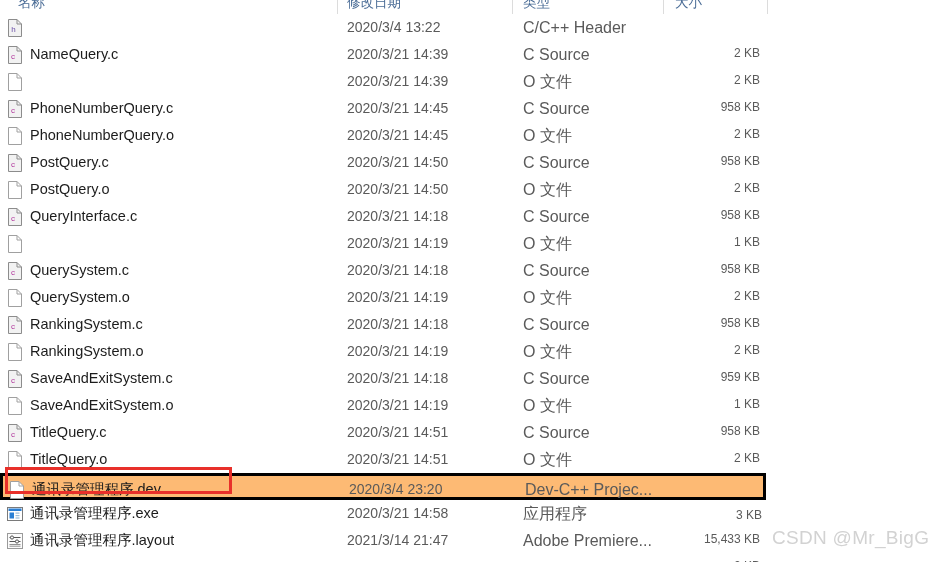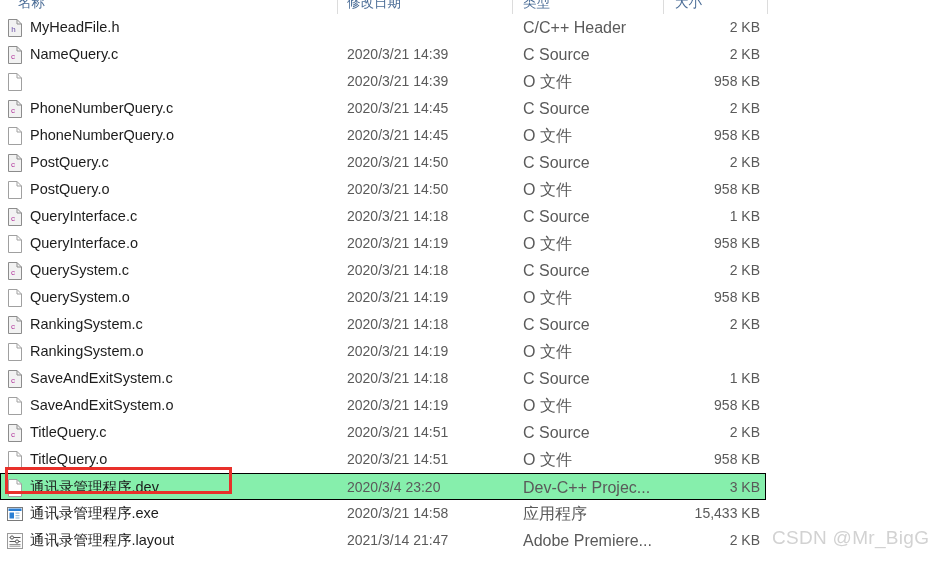--- a/index.html
+++ b/index.html
@@ -68,22 +68,22 @@
     top: 14px;
     width: 948px;
   }
   .row {
     position: relative;
     height: 27px;
     width: 766px;
     box-sizing: border-box;
   }
   .row.selected {
-    background: #86efac;
-    border: 1px solid #000000;
+    background: #fdba74;
+    border: 3px solid #000000;
   }
 
   .cell {
     position: absolute;
     top: 0;
     height: 27px;
     line-height: 27px;
     font-size: 14.5px;
     white-space: nowrap;
     overflow: hidden;
@@ -104,21 +104,22 @@
     left: 523px;
     color: #5a5a5a;
     font-size: 16px;
   }
   .row.selected .c-type { left: 522px; }
   .c-size {
     left: 600px;
     width: 160px;
     text-align: right;
     color: #5a5a5a;
-    font-size: 14px;
+    font-size: 12px;
+    margin-top: 26px;
   }
   .row.selected .c-size { left: 599px; }
 
   
   .icon {
     position: absolute;
     left: 6px;
     top: 5px;
     width: 18px;
     height: 18px;
@@ -167,21 +168,21 @@
 
   <div class="rows" id="rows">
       <div class="row">
         <span class="icon">
           <svg width="18" height="18" viewBox="0 0 18 18">
             <path d="M2.5 0.5 H11 L15.5 5 V17.5 H2.5 Z" fill="#f2f2f2" stroke="#8c8c8c" stroke-width="1"></path>
             <path d="M11 0.5 V5 H15.5" fill="none" stroke="#8c8c8c" stroke-width="1"></path>
             <text x="7.5" y="13" font-family="Liberation Sans, sans-serif" font-size="8" fill="#6b4fa8" text-anchor="middle">h</text>
           </svg>
         </span>
-        <div class="cell c-name">MyHeadFile.h</div>
+        <div class="cell c-date">2020/3/4 13:22</div>
         <div class="cell c-type">C/C++ Header</div>
         <div class="cell c-size">2 KB</div>
       </div>
       <div class="row">
         <span class="icon">
           <svg width="18" height="18" viewBox="0 0 18 18">
             <path d="M2.5 0.5 H11 L15.5 5 V17.5 H2.5 Z" fill="#f2f2f2" stroke="#8c8c8c" stroke-width="1"></path>
             <path d="M11 0.5 V5 H15.5" fill="none" stroke="#8c8c8c" stroke-width="1"></path>
             <text x="7" y="13" font-family="Liberation Sans, sans-serif" font-size="8" fill="#b0339b" text-anchor="middle">c</text>
           </svg>
@@ -265,21 +266,20 @@
         <div class="cell c-type">C Source</div>
         <div class="cell c-size">1 KB</div>
       </div>
       <div class="row">
         <span class="icon">
           <svg width="18" height="18" viewBox="0 0 18 18">
             <path d="M2.5 0.5 H11 L15.5 5 V17.5 H2.5 Z" fill="#ffffff" stroke="#a0a0a0" stroke-width="1"></path>
             <path d="M11 0.5 V5 H15.5" fill="none" stroke="#a0a0a0" stroke-width="1"></path>
           </svg>
         </span>
-        <div class="cell c-name">QueryInterface.o</div>
         <div class="cell c-date">2020/3/21 14:19</div>
         <div class="cell c-type">O 文件</div>
         <div class="cell c-size">958 KB</div>
       </div>
       <div class="row">
         <span class="icon">
           <svg width="18" height="18" viewBox="0 0 18 18">
             <path d="M2.5 0.5 H11 L15.5 5 V17.5 H2.5 Z" fill="#f2f2f2" stroke="#8c8c8c" stroke-width="1"></path>
             <path d="M11 0.5 V5 H15.5" fill="none" stroke="#8c8c8c" stroke-width="1"></path>
             <text x="7" y="13" font-family="Liberation Sans, sans-serif" font-size="8" fill="#b0339b" text-anchor="middle">c</text>
@@ -318,20 +318,21 @@
       <div class="row">
         <span class="icon">
           <svg width="18" height="18" viewBox="0 0 18 18">
             <path d="M2.5 0.5 H11 L15.5 5 V17.5 H2.5 Z" fill="#ffffff" stroke="#a0a0a0" stroke-width="1"></path>
             <path d="M11 0.5 V5 H15.5" fill="none" stroke="#a0a0a0" stroke-width="1"></path>
           </svg>
         </span>
         <div class="cell c-name">RankingSystem.o</div>
         <div class="cell c-date">2020/3/21 14:19</div>
         <div class="cell c-type">O 文件</div>
+        <div class="cell c-size">959 KB</div>
       </div>
       <div class="row">
         <span class="icon">
           <svg width="18" height="18" viewBox="0 0 18 18">
             <path d="M2.5 0.5 H11 L15.5 5 V17.5 H2.5 Z" fill="#f2f2f2" stroke="#8c8c8c" stroke-width="1"></path>
             <path d="M11 0.5 V5 H15.5" fill="none" stroke="#8c8c8c" stroke-width="1"></path>
             <text x="7" y="13" font-family="Liberation Sans, sans-serif" font-size="8" fill="#b0339b" text-anchor="middle">c</text>
           </svg>
         </span>
         <div class="cell c-name">SaveAndExitSystem.c</div>

